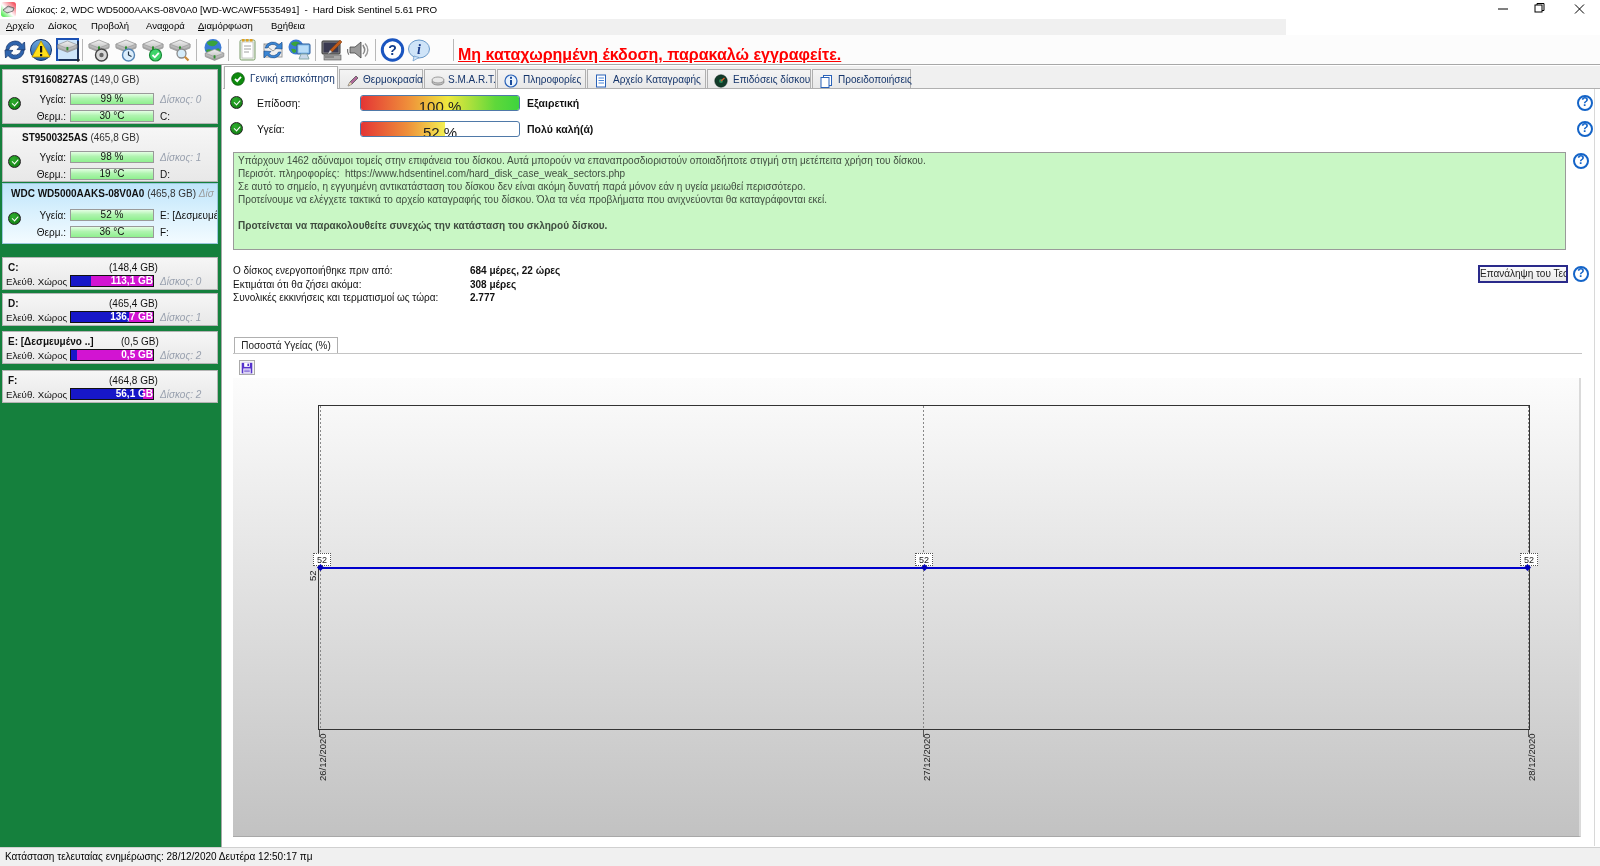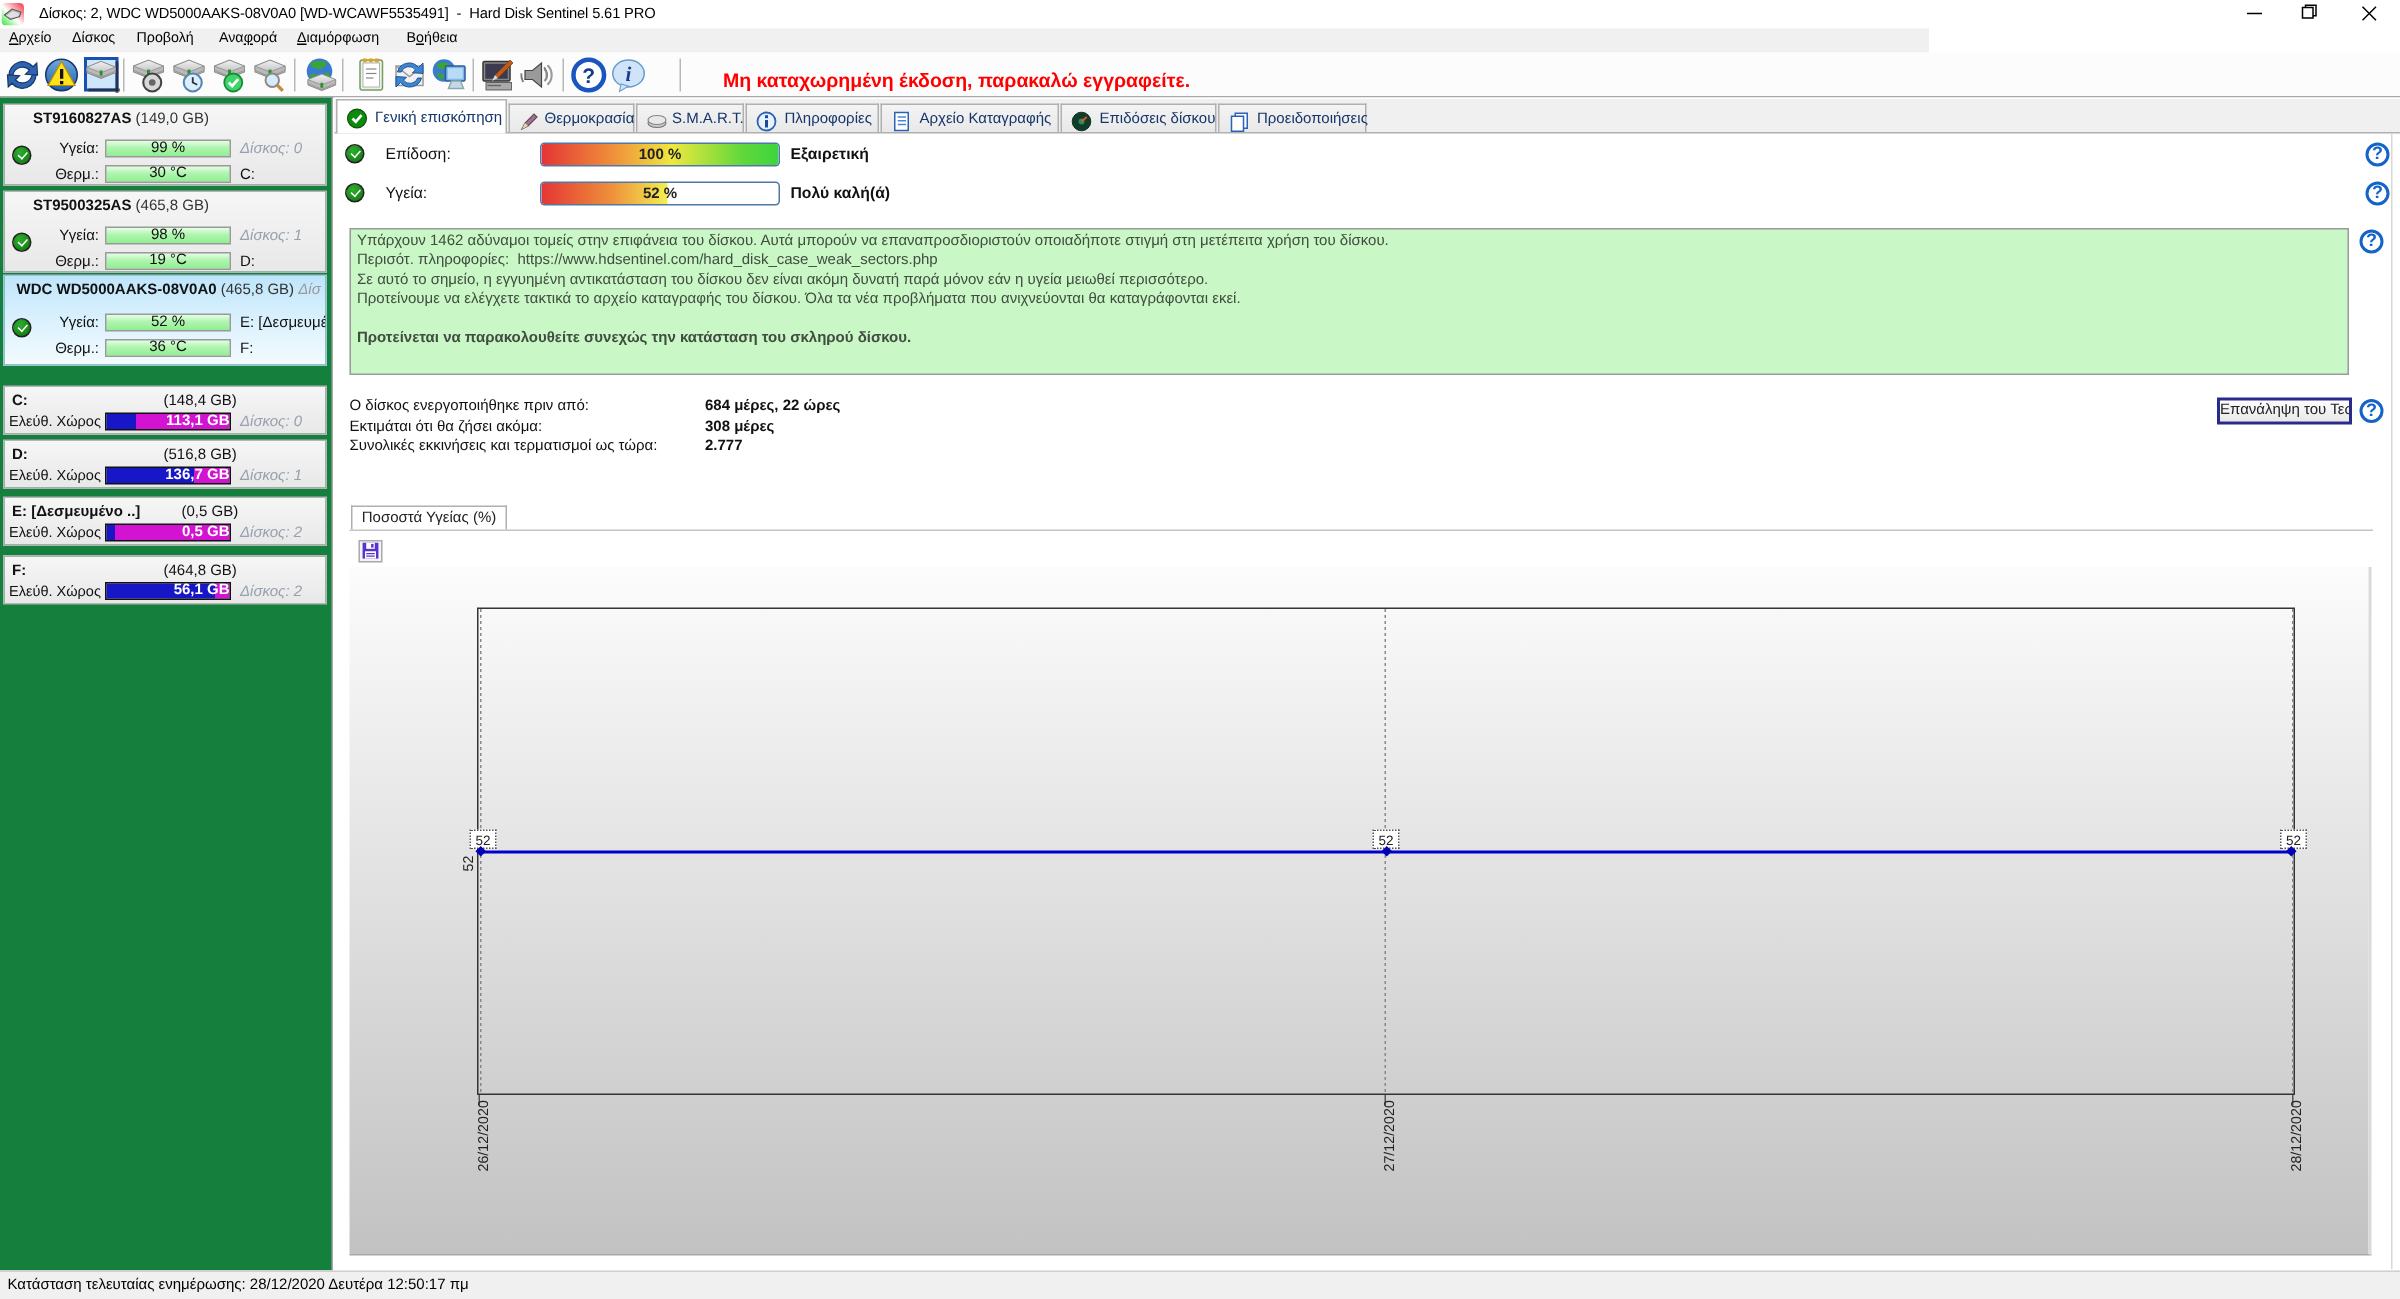--- a/index.html
+++ b/index.html
@@ -10,21 +10,21 @@
 #titlebar { position:absolute; top:0; left:0; width:1600px; height:19px; background:#ffffff; font-size:9.8px; color:#000; }
 #titletext { position:absolute; left:26px; top:4px; white-space:nowrap; letter-spacing:-0.1px; }
 
 
 #menubar { position:absolute; top:19px; left:0; width:1286px; height:16px; background:#f0f0f0; font-size:9.5px; color:#000; }
 #menubar span { position:absolute; top:1px; }
 
 
 #toolbar { position:absolute; top:35px; left:0; width:1600px; height:30px; background:#fcfcfc; border-bottom:1px solid #a8a8a8; }
 .tsep { position:absolute; top:4px; width:1px; height:22px; background:#b8b8b8; }
-#regtext { position:absolute; left:458px; top:11px; color:#f00; font-weight:bold; font-size:13px; white-space:nowrap;margin-left:24px; }
+#regtext { position:absolute; left:458px; top:11px; color:#f00; font-weight:bold; font-size:16px; text-decoration:underline; white-space:nowrap; }
 
 
 #sidebar { position:absolute; left:0; top:65px; width:222px; height:782px; background:#15803d; border-right:1px solid #a8a8a8; }
 .ditem { position:absolute; left:2px; width:216px; background:linear-gradient(180deg,#f6f6f6,#e8e8e8); border:1px solid #b4b4b4; }
 .ditem.sel { background:linear-gradient(180deg,#bfe5fb 0%,#d8f0fd 45%,#f3fbff 100%); border-color:#9ac6dd; }
 .ditem { overflow:hidden; white-space:nowrap; }
 .dtitle { position:absolute; top:4px; left:19px; font-size:10px; white-space:nowrap; }
 .dtitle b { color:#111; }
 .gchk { position:absolute; left:5px; width:13px; height:13px; border-radius:50%; background:radial-gradient(circle at 38% 32%, #2eae2e, #0d730d); border:1.5px solid #222; }
 .gchk:after { content:""; position:absolute; left:3px; top:3.2px; width:5px; height:2.6px; border-left:1.8px solid #fff; border-bottom:1.8px solid #fff; transform:rotate(-48deg); }
@@ -40,21 +40,21 @@
 .tabs { position:absolute; top:1px; left:0px; height:22px; width:1377px; font-size:10px; color:#15356b; background:#f0f0f0; }
 .tab { position:absolute; top:3px; height:19px; background:linear-gradient(180deg,#f4f4f4,#e8e8e8); border:1px solid #b0b0b0; border-bottom:none; line-height:19px; white-space:nowrap; }
 .tab.act { top:0px; height:23px; background:#fff; line-height:24px; z-index:2; }
 .tabic { position:absolute; left:6px; top:4px; }
 .tab.act .tabic { top:5px; }
 .tabline { position:absolute; top:22px; left:0; width:1377px; height:1px; background:#b0b0b0; }
 .qmark { position:absolute; width:16px; height:16px; border-radius:50%; border:2.5px solid #1464c8; color:#1464c8; font-weight:bold; font-size:12px; text-align:center; line-height:11px; background:#fff; }
 .statrow-lab { position:absolute; font-size:10.5px; color:#111; }
 .pbar { position:absolute; left:130px; top:0; width:160px; height:16px; border:1px solid #4f79a8; border-radius:3px; background:#fff; overflow:hidden; }
 .pbar .fill { position:absolute; left:0; top:0; bottom:0; }
-.pbar .ptext { position:absolute; left:0; top:2px; width:100%; text-align:center; font-size:10px; color:#222;font-weight:bold; }
+.pbar .ptext { position:absolute; left:0; top:2px; width:100%; text-align:center; font-size:15px; color:#222; }
 
 #greenbox { position:absolute; left:10px; top:87px; width:1333px; height:98px; background:#c9f7c5; border:1px solid #9a9a9a; font-size:10px; color:#404d40; padding:1px 4px; line-height:13px; }
 
 .inforow { position:absolute; font-size:10px; color:#111; white-space:nowrap; }
 #comment { position:absolute; left:10px; top:244px; width:1334px; height:17px; border:1px solid #9a9a9a; background:#fff; font-size:10px; color:#8a8a8a; line-height:16px; padding-left:4px; }
 #retest { position:absolute; left:1255px; top:200px; width:90px; height:18px; border:2px solid #2a2a8a; background:linear-gradient(180deg,#fdfdfd,#e8e8e8); font-size:10px; color:#222; text-align:center; line-height:13px; white-space:nowrap; overflow:hidden; }
 
 #charttab { position:absolute; left:11px; top:272px; width:104px; height:16px; background:#fff; border:1px solid #b0b0b0; border-bottom:none; font-size:10px; color:#222; text-align:center; line-height:16px; }
 #charttabline { position:absolute; left:10px; top:288px; width:1349px; height:1px; background:#c4c4c4; }
 #savebtn { position:absolute; left:16px; top:295px; width:16px; height:15px; border:1px solid #aaa; background:#f4f4f4; }
@@ -274,21 +274,21 @@
   <div class="ditem" style="top:192px; height:33px;">
     <span class="rowlab" style="left:5px; top:4px; font-weight:bold;">C:</span>
     <span class="rowlab" style="left:106px; top:4px;">(148,4 GB)</span>
     <span class="rowlab" style="left:3px; top:18px; font-size:9.7px;">Ελεύθ. Χώρος</span>
     <div class="fsbar" style="left:67px; top:17px; width:84px; background:linear-gradient(90deg,#1717c8 0 24%,#d214d2 24% 100%);">113,1 GB</div>
     <span class="graylab" style="left:157px; top:18px;">Δίσκος: 0</span>
   </div>
 
   <div class="ditem" style="top:228px; height:33px;">
     <span class="rowlab" style="left:5px; top:4px; font-weight:bold;">D:</span>
-    <span class="rowlab" style="left:106px; top:4px;">(516,8 GB)</span>
+    <span class="rowlab" style="left:106px; top:4px;">(465,4 GB)</span>
     <span class="rowlab" style="left:3px; top:18px; font-size:9.7px;">Ελεύθ. Χώρος</span>
     <div class="fsbar" style="left:67px; top:17px; width:84px; background:linear-gradient(90deg,#1717c8 0 71%,#d214d2 71% 100%);">136,7 GB</div>
     <span class="graylab" style="left:157px; top:18px;">Δίσκος: 1</span>
   </div>
 
   <div class="ditem" style="top:266px; height:33px;">
     <span class="rowlab" style="left:5px; top:4px; font-weight:bold;">E: [Δεσμευμένο ..]</span>
     <span class="rowlab" style="left:118px; top:4px;">(0,5 GB)</span>
     <span class="rowlab" style="left:3px; top:18px; font-size:9.7px;">Ελεύθ. Χώρος</span>
     <div class="fsbar" style="left:67px; top:17px; width:84px; background:linear-gradient(90deg,#1717c8 0 7%,#d214d2 7% 100%);padding-left:48px;">0,5 GB</div>

